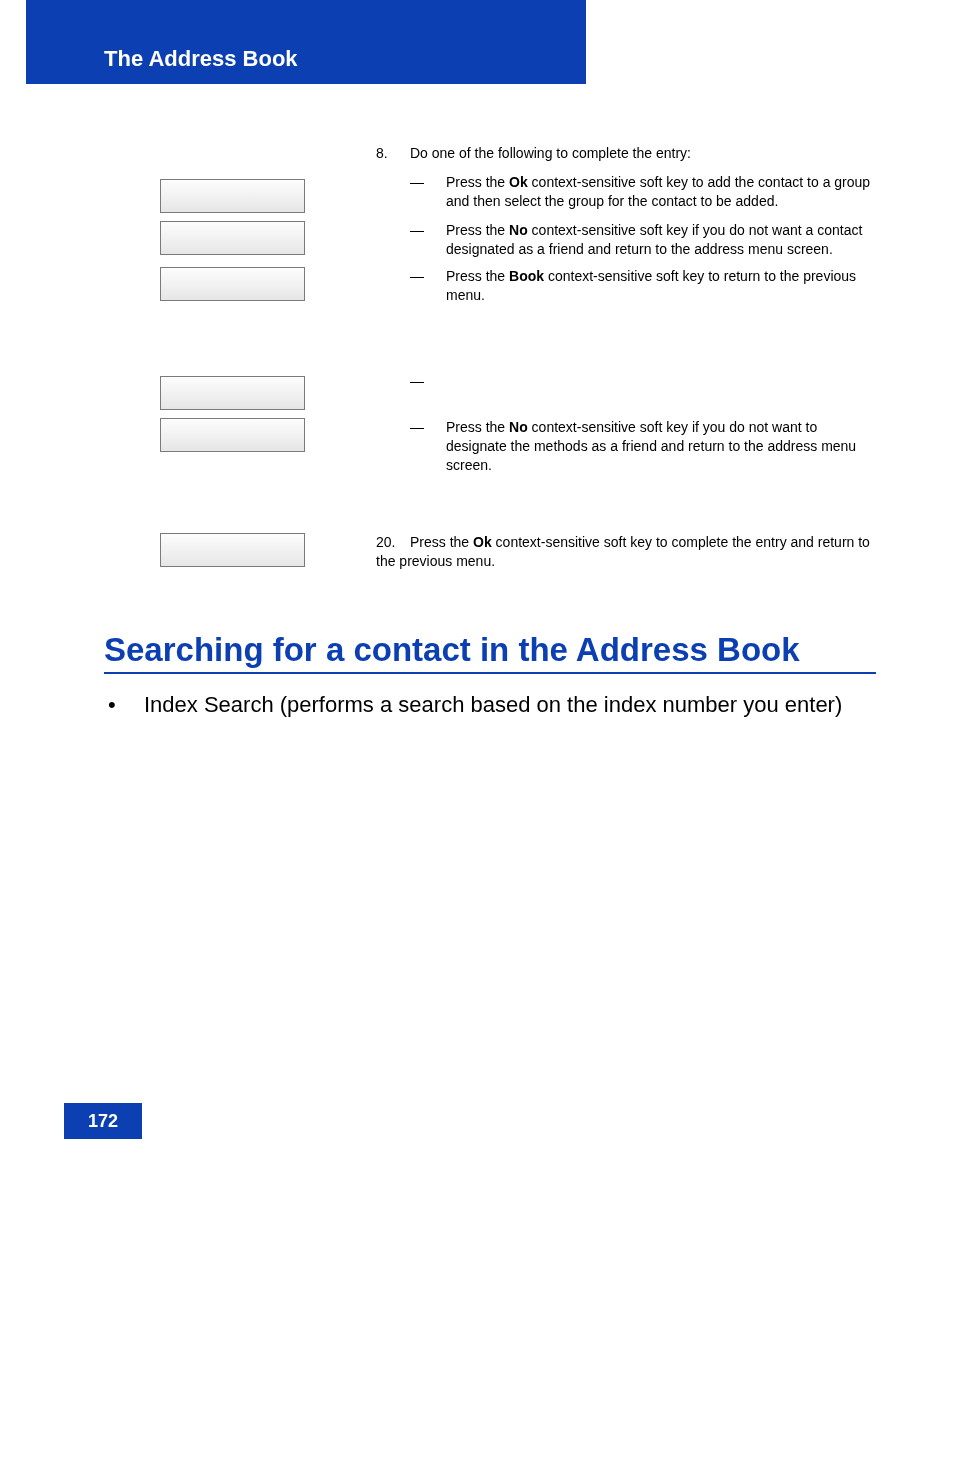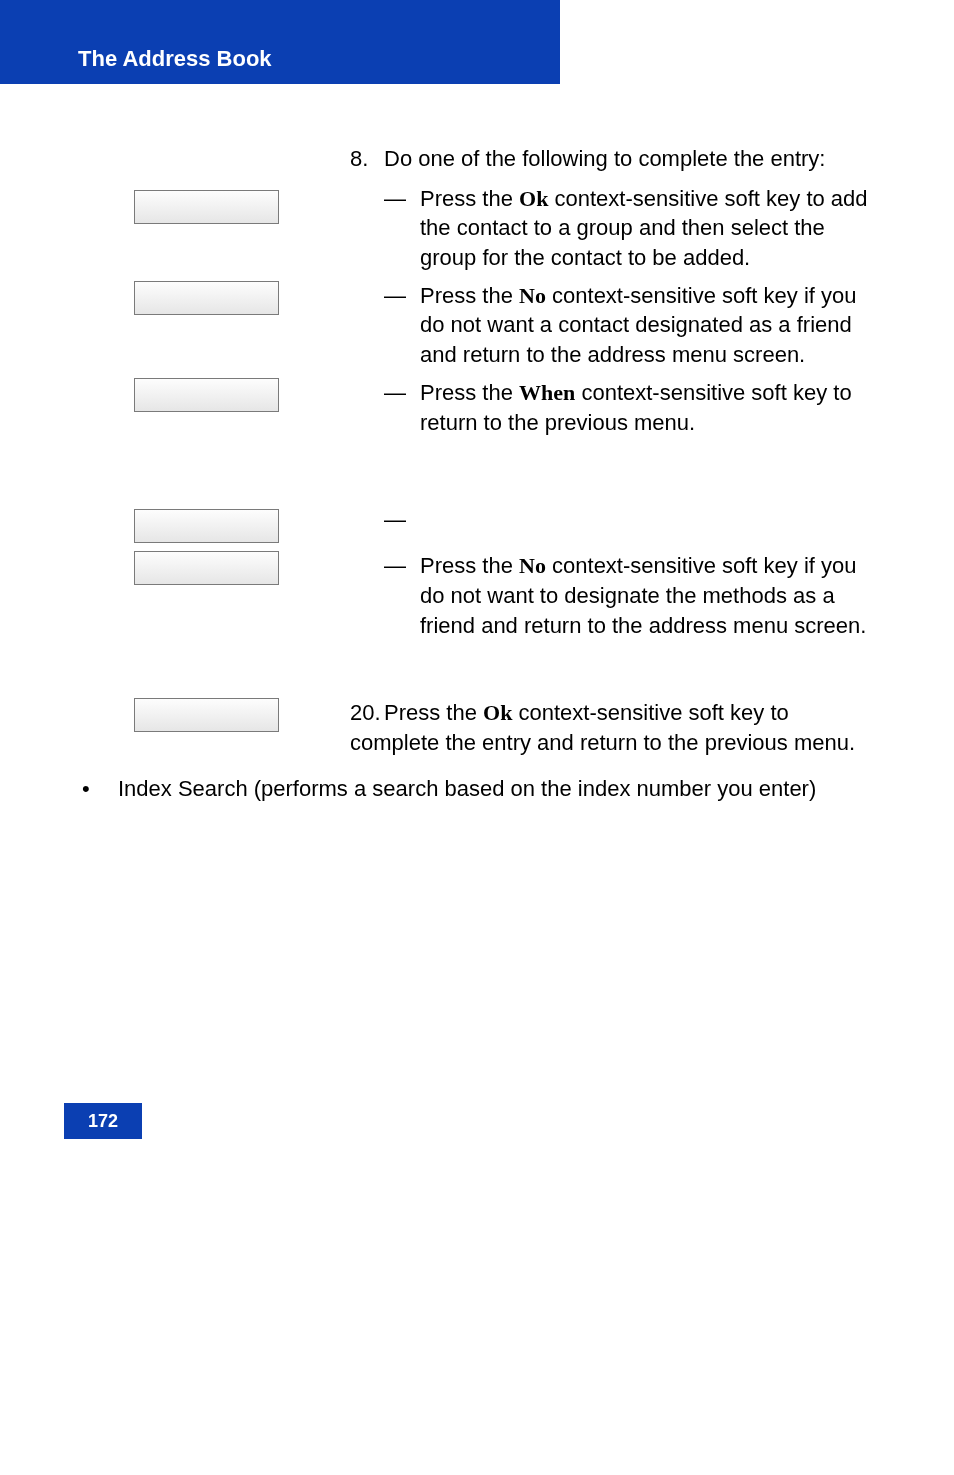--- a/index.html
+++ b/index.html
@@ -1,44 +1,44 @@
 <!DOCTYPE html>
 <html><head>
 <meta charset="utf-8">
 <style>
   * { margin: 0; padding: 0; box-sizing: border-box; }
   html, body { width: 954px; height: 1475px; background: #fff; font-family: Arial, Helvetica, sans-serif; color: #000; }
-  .page { position: relative; width: 954px; height: 1199px; }
+  .page { position: relative; width: 954px; height: 1199px; padding-left: 26px; }
   .topbar { width: 560px; height: 84px; background: #0b3fb2; position: relative; }
   .sectiontitle { position: absolute; left: 78px; bottom: 12px; color: #fff; font-weight: bold; font-size: 22px; font-family: Arial, Helvetica, sans-serif; }
   .content { padding: 60px 78px 0 78px; }
   .row { display: flex; align-items: flex-start; margin-bottom: 8px; }
   .leftcol { width: 272px; flex-shrink: 0; }
-  .rightcol { flex: 1; font-size: 22px; line-height: 1.35; }
+  .rightcol { flex: 1; font-size: 14px; line-height: 1.35; }
   .num { display: inline-block; width: 34px; vertical-align: top; }
   .sub { padding-left: 34px; display: flex; margin-top: 14px; }
   .dash { width: 36px; flex-shrink: 0; }
   .subtxt { flex: 1; }
   .btnbox { width: 145px; height: 34px; border: 1px solid #7a7a7a; background: linear-gradient(#fdfdfd, #e6e6e6); margin-left: 56px; }
   .btnstack { display: flex; flex-direction: column; }
   .spacer-md { height: 50px; }
   .heading {
     color: #0b3fb2;
     font-weight: bold;
     font-size: 33px;
     border-bottom: 2px solid #0b3fb2;
     padding-bottom: 3px;
     margin-top: 60px;
     font-family: Arial, Helvetica, sans-serif;
   }
   .para { font-size: 22px; line-height: 1.35; margin-top: 30px; }
   .bullet { display: flex; margin-top: 16px; font-size: 22px; line-height: 1.35; }
   .bull-mark { width: 40px; flex-shrink: 0; padding-left: 4px; }
   .footer { position: absolute; left: 64px; bottom: 60px; width: 78px; height: 36px; background: #0b3fb2; color: #fff; font-weight: bold; font-size: 18px; display: flex; align-items: center; justify-content: center; font-family: Arial, Helvetica, sans-serif; }
-  .bold { font-weight: bold; font-family: Liberation Serif, serif; }
+  .bold { font-weight: bold; }
 </style>
 </head>
 <body>
 
 <div class="page">
 
   <div class="topbar">
     <div class="sectiontitle">The Address Book</div>
   </div>
 
@@ -86,21 +86,21 @@
     <div class="row" style="margin-top:2px;">
       <div class="leftcol">
         <div class="btnstack" style="padding-top:0;">
           <div class="btnbox"></div>
         </div>
       </div>
       <div class="rightcol">
         <div class="sub" style="margin-top:0;">
           <div class="dash">—</div>
           <div class="subtxt">
-            <span>Press the </span><span class="bold">When</span><span> context-sensitive soft key to return to the previous menu.</span>
+            <span>Press the </span><span class="bold">Book</span><span> context-sensitive soft key to return to the previous menu.</span>
           </div>
         </div>
       </div>
     </div>
 
     <div class="spacer-md"></div>
 
 
     <div class="row" style="margin-top:10px;">
       <div class="leftcol">
@@ -137,20 +137,21 @@
       <div class="leftcol">
         <div class="btnstack" style="padding-top:0;">
           <div class="btnbox"></div>
         </div>
       </div>
       <div class="rightcol">
         <span class="num">20.</span><span><span>Press the </span><span class="bold">Ok</span><span> context-sensitive soft key to complete the entry and return to the previous menu.</span></span>
       </div>
     </div>
 
+    <div class="heading">Searching for a contact in the Address Book</div>
 
 
     <div class="bullet">
       <div class="bull-mark">•</div>
       <div>Index Search (performs a search based on the index number you enter)</div>
     </div>
 
   </div>
 
   <div class="footer">172</div>

